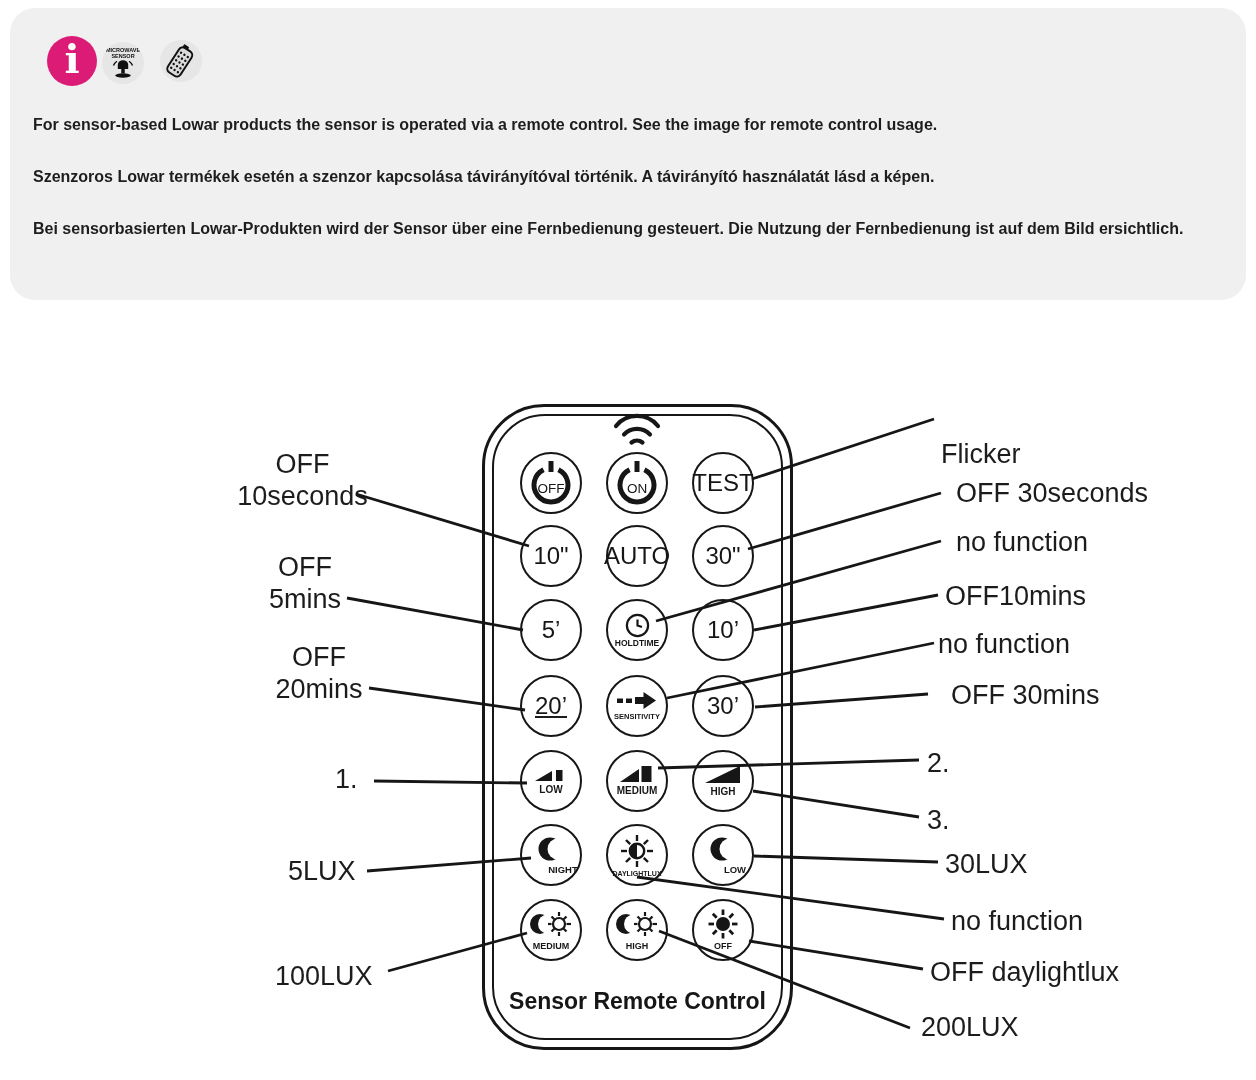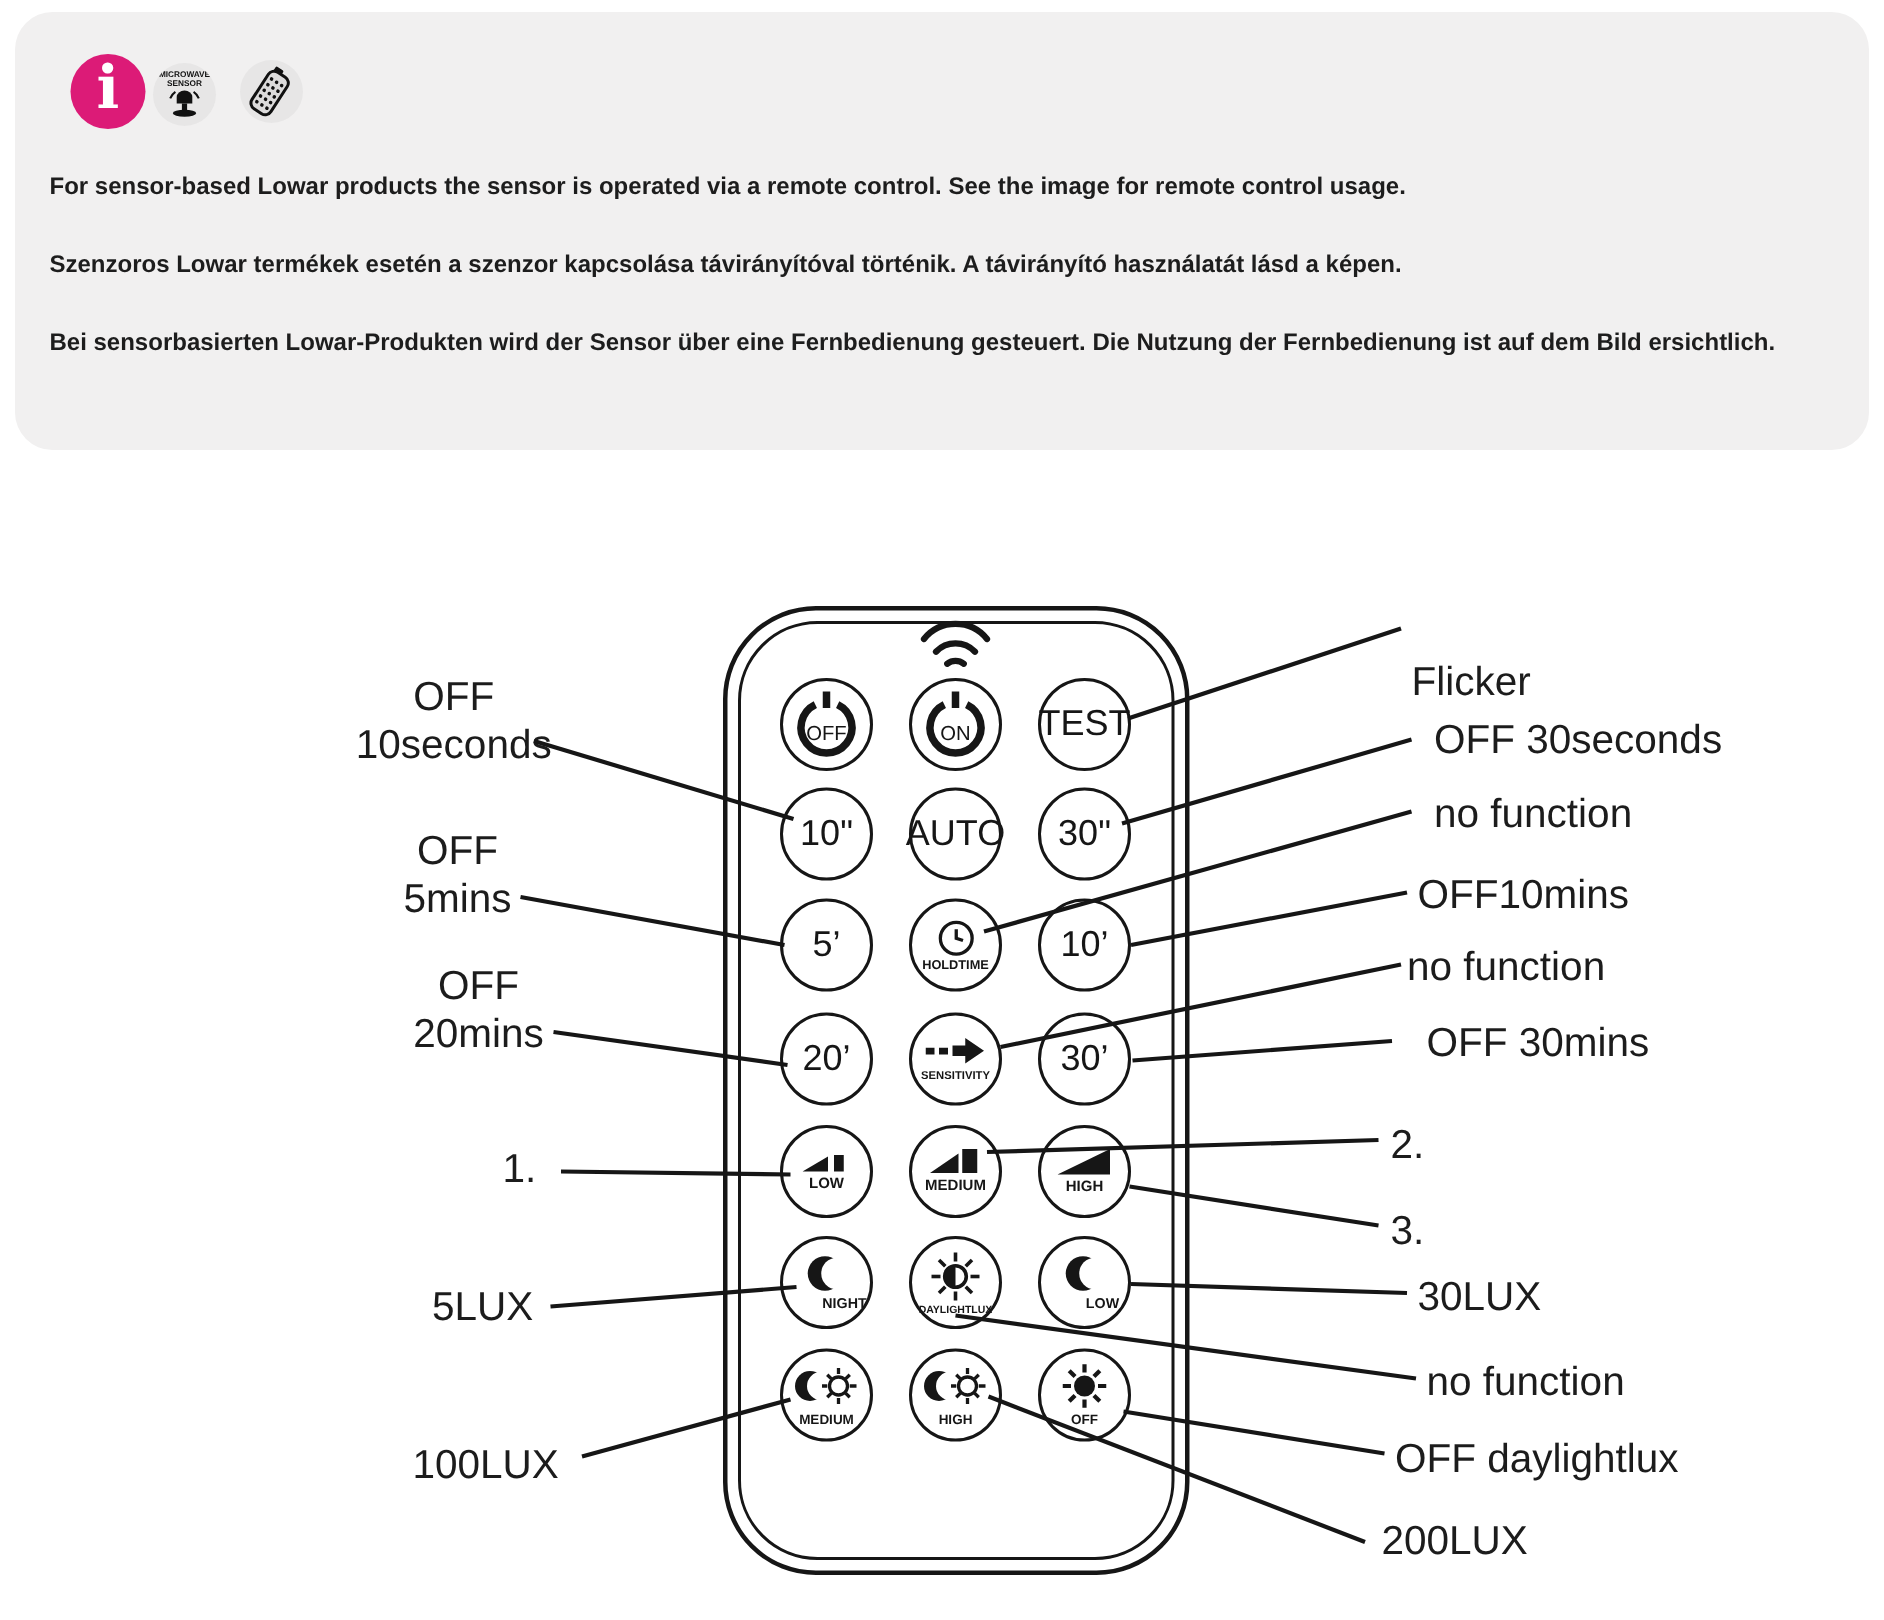--- a/index.html
+++ b/index.html
@@ -158,21 +158,21 @@
           <svg width="25" height="25" viewBox="0 0 25 25">
             <circle cx="12.5" cy="12.5" r="10.6" fill="none" stroke="#161616" stroke-width="2.2"></circle>
             <path d="M12.5 6.5 V12.5 L17 14" fill="none" stroke="#161616" stroke-width="2.2"></path>
           </svg>
         </span>
         <span class="blabel">HOLDTIME</span>
       </div>
       <div class="btn big" style="left: 692px; top: 599px;">
         <span class="blabel">10’</span>
       </div>
-      <div class="btn big" style="left: 520px; top: 675px;">
+      <div class="btn big" style="left: 520px; top: 675px; text-decoration: underline;">
         <span class="blabel">20’</span>
       </div>
       <div class="btn icon-sensitivity" style="left: 606px; top: 675px;">
         <span class="bicon">
           <svg width="40" height="19" viewBox="0 0 40 19" fill="#161616">
             <rect x="0" y="7.5" width="6" height="4.5"></rect>
             <rect x="9" y="7.5" width="6" height="4.5"></rect>
             <path d="M18 6 h8.5 V1 l12.5 8.5 -12.5 8.5 V13 h-8.5 z"></path>
           </svg>
         </span>
@@ -297,20 +297,21 @@
               <line x1="21.3" y1="21.3" x2="25.2" y2="25.2"></line>
               <line x1="25.2" y1="4.8" x2="21.3" y2="8.7"></line>
               <line x1="8.7" y1="21.3" x2="4.8" y2="25.2"></line>
             </g>
           </svg>
         </span>
         <span class="blabel">OFF</span>
       </div>
     </div>
 
+  <div class="remote-caption">Sensor Remote Control</div>
 
   <div id="annotations-layer">
       <div class="ann" style="left: 205px; top: 448px; width: 195px; text-align: center;">OFF
 10seconds</div>
       <div class="ann" style="left: 210px; top: 551px; width: 190px; text-align: center;">OFF
 5mins</div>
       <div class="ann" style="left: 224px; top: 641px; width: 190px; text-align: center;">OFF
 20mins</div>
       <div class="ann" style="left: 335px; top: 763px;">1.</div>
       <div class="ann" style="left: 288px; top: 855px;">5LUX</div>

